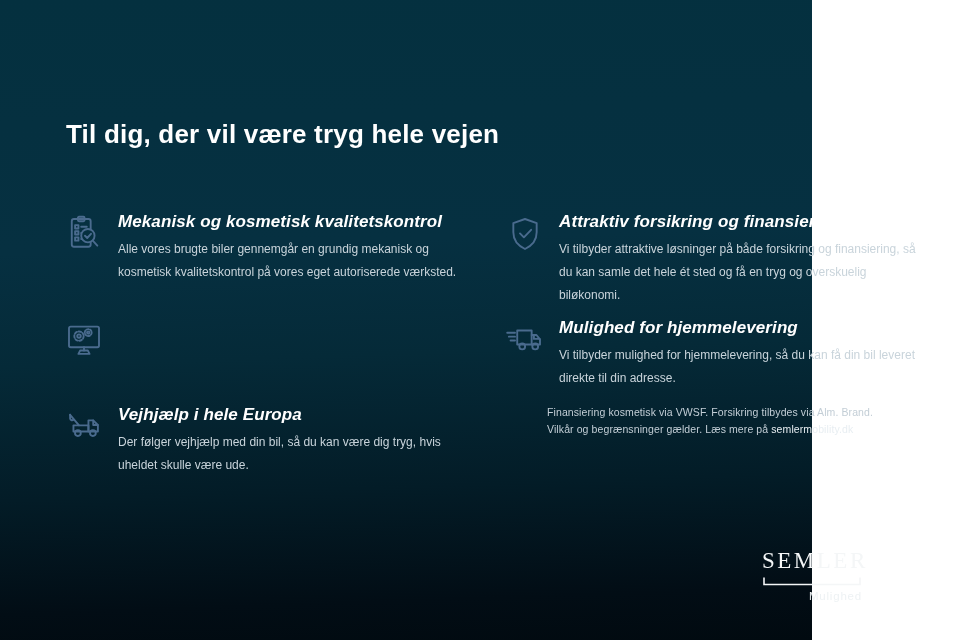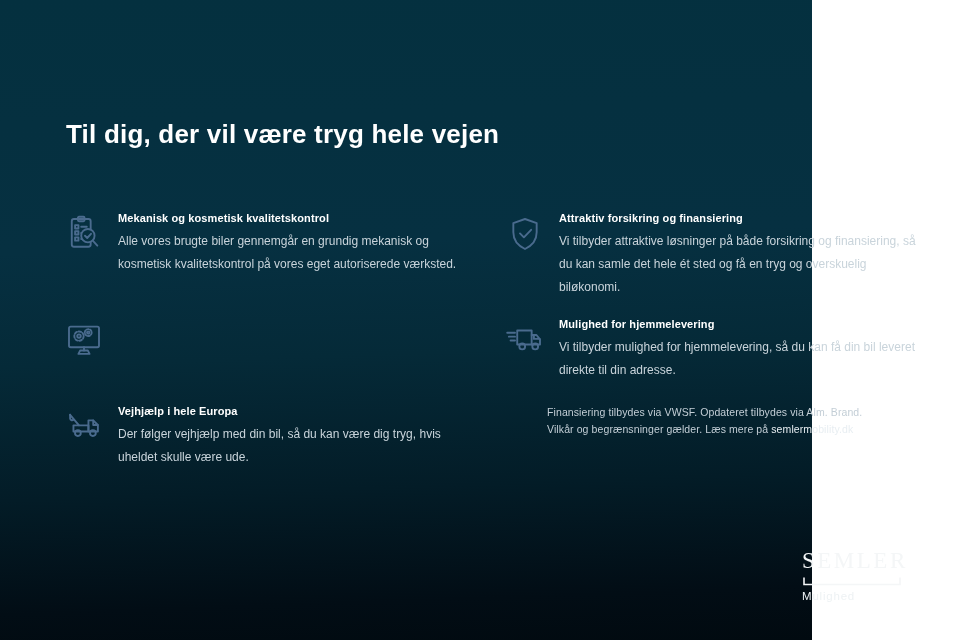--- a/index.html
+++ b/index.html
@@ -38,25 +38,26 @@
     flex: 0 0 40px;
     width: 40px;
     height: 40px;
     margin-top: 2px;
   }
   .feature .icon-box svg { display: block; }
   .feature .text {
     margin-left: 14px;
   }
   .feature .f-title {
-    font-size: 11px;
+    font-size: 17px;
     font-weight: 700;
     color: #ffffff;
     margin-bottom: 6px;
     letter-spacing: 0.1px;
+    font-style: italic;
   }
   .feature .f-body {
     font-size: 12px;
     line-height: 23px;
     color: #c9d4db;
   }
   .f-left  { left: 64px;  width: 406px; }
   .f-right { left: 505px; width: 412px; justify-content: flex-end; }
   .row-1 { top: 212px; }
   .row-2 { top: 318px; }
@@ -72,24 +73,24 @@
     color: #c3ced6;
     letter-spacing: 0.1px;
   }
   .disclaimer .bold-link {
     font-weight: 400;
     color: #e8eef2;
   }
 
   .logo {
     position: absolute;
-    left: 802px;
+    left: 762px;
     top: 548px;
     width: 100px;
-    text-align: left;
+    text-align: right;
   }
   .logo-brand {
     font-family: "Liberation Serif", serif;
     font-size: 23px;
     letter-spacing: 2.5px;
     color: #f4f6f7;
     white-space: nowrap;
   }
   .logo-rule { display: block; margin: 3px auto 0 auto; }
   .logo-sub {
@@ -190,21 +191,21 @@
         <circle class="ic" cx="26" cy="23.5" r="2.6"></circle>
       </svg>
     </div>
     <div class="text">
       <div class="f-title">Vejhjælp i hele Europa</div>
       <div class="f-body">Der følger vejhjælp med din bil, så du kan være dig tryg, hvis uheldet skulle være ude.</div>
     </div>
   </div>
 
   <div class="disclaimer">
-    <div>Finansiering tilbydes via VWSF. Opdateret tilbydes via Alm. Brand.</div>
+    <div>Finansiering kosmetisk via VWSF. Forsikring tilbydes via Alm. Brand.</div>
     <div><span>Vilkår og begrænsninger gælder. Læs mere på </span><span class="bold-link">semlermobility.dk</span></div>
   </div>
 
   <div class="logo">
     <div class="logo-brand">SEMLER</div>
     <svg class="logo-rule" width="98" height="9" viewBox="0 0 98 9">
       <path d="M1,0.5 V7.5 H97 V0.5" fill="none" stroke="#f4f6f7" stroke-width="1.6"></path>
     </svg>
     <div class="logo-sub">Mulighed</div>
   </div>

